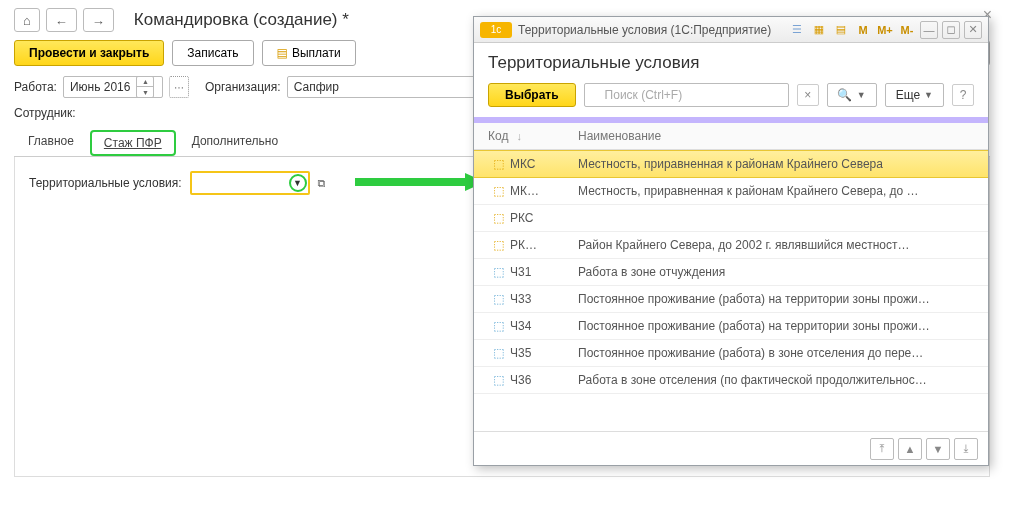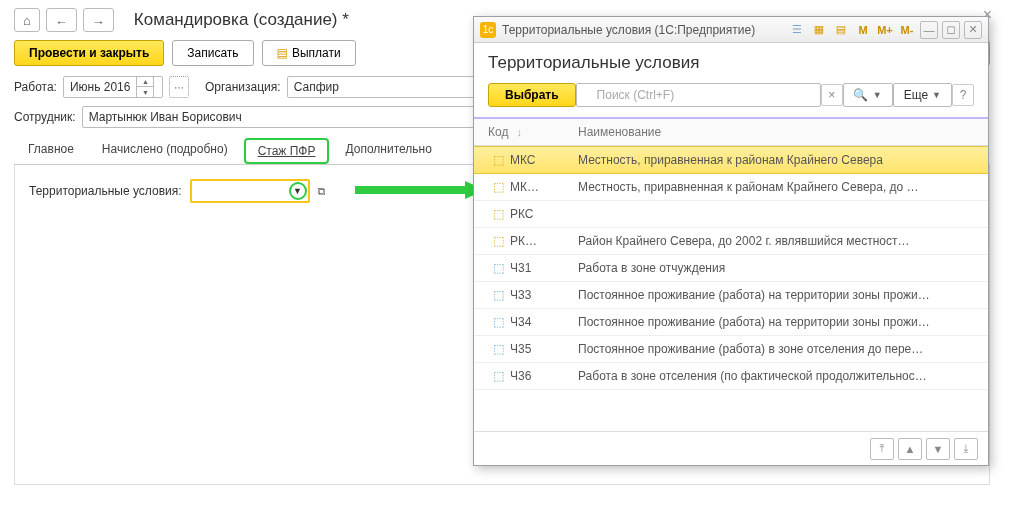--- a/index.html
+++ b/index.html
@@ -195,21 +195,21 @@
   .dlg-titlebar {
     background: linear-gradient(#fafafa,#ececec);
     border-bottom: 1px solid #ccc;
     height: 26px;
     display: flex;
     align-items: center;
     padding: 0 6px;
     gap: 6px;
   }
   .dlg-icon {
-    width: 16px; height: 16px;
+    width: 32px; height: 16px;
     background: #f7b500;
     border-radius: 3px;
     display: inline-block;
     font-size: 10px; color: #fff; text-align: center; line-height: 16px;
   }
   .dlg-title-txt { color: #555; font-size: 12px; }
   .dlg-tools { margin-left: auto; display: flex; gap: 4px; }
   .tool-ic {
     width: 18px; height: 18px;
     display: inline-flex; align-items: center; justify-content: center;
@@ -219,22 +219,23 @@
   .tool-ic.m { color: #c98f00; font-weight: bold; font-size: 11px; border: none; }
   .tool-ic.win { border: 1px solid #bbb; border-radius: 2px; }
   .dlg-header {
     font-size: 17px;
     color: #333;
     padding: 10px 14px 6px;
   }
   .dlg-toolbar {
     display: flex;
     align-items: center;
+    gap: 8px;
     padding: 4px 14px 10px;
-    border-bottom: 2px solid #c4b5fd;
+    border-bottom: 6px solid #c4b5fd;
   }
   .search-box {
     flex: 1;
     height: 24px;
     border: 1px solid #bbb;
     border-radius: 2px;
     display: flex;
     align-items: center;
     padding: 0 20px;
     color: #aaa;
@@ -329,28 +330,24 @@
     </div>
     <span class="dotted-btn">⋯</span>
     <span class="lbl" style="margin-left:10px">Организация:</span>
     <div class="input-box org-w">
       <span>Сапфир</span>
     </div>
   </div>
 
   <div class="field-row">
     <span class="lbl">Сотрудник:</span>
-    <div class="input-box emp-w">
-      <span>Мартынюк Иван Борисович</span>
-    </div>
   </div>
 
   <div class="tabs">
     <div class="tab">Главное</div>
-    <div class="tab">Начислено (подробно)</div>
     <div class="tab highlight">Стаж ПФР</div>
     <div class="tab">Дополнительно</div>
   </div>
 
   <div class="tab-body">
     <div class="terr-row">
       <span class="lbl">Территориальные условия:</span>
       <div class="terr-input">
         <span class="terr-dd">▼</span>
       </div>

